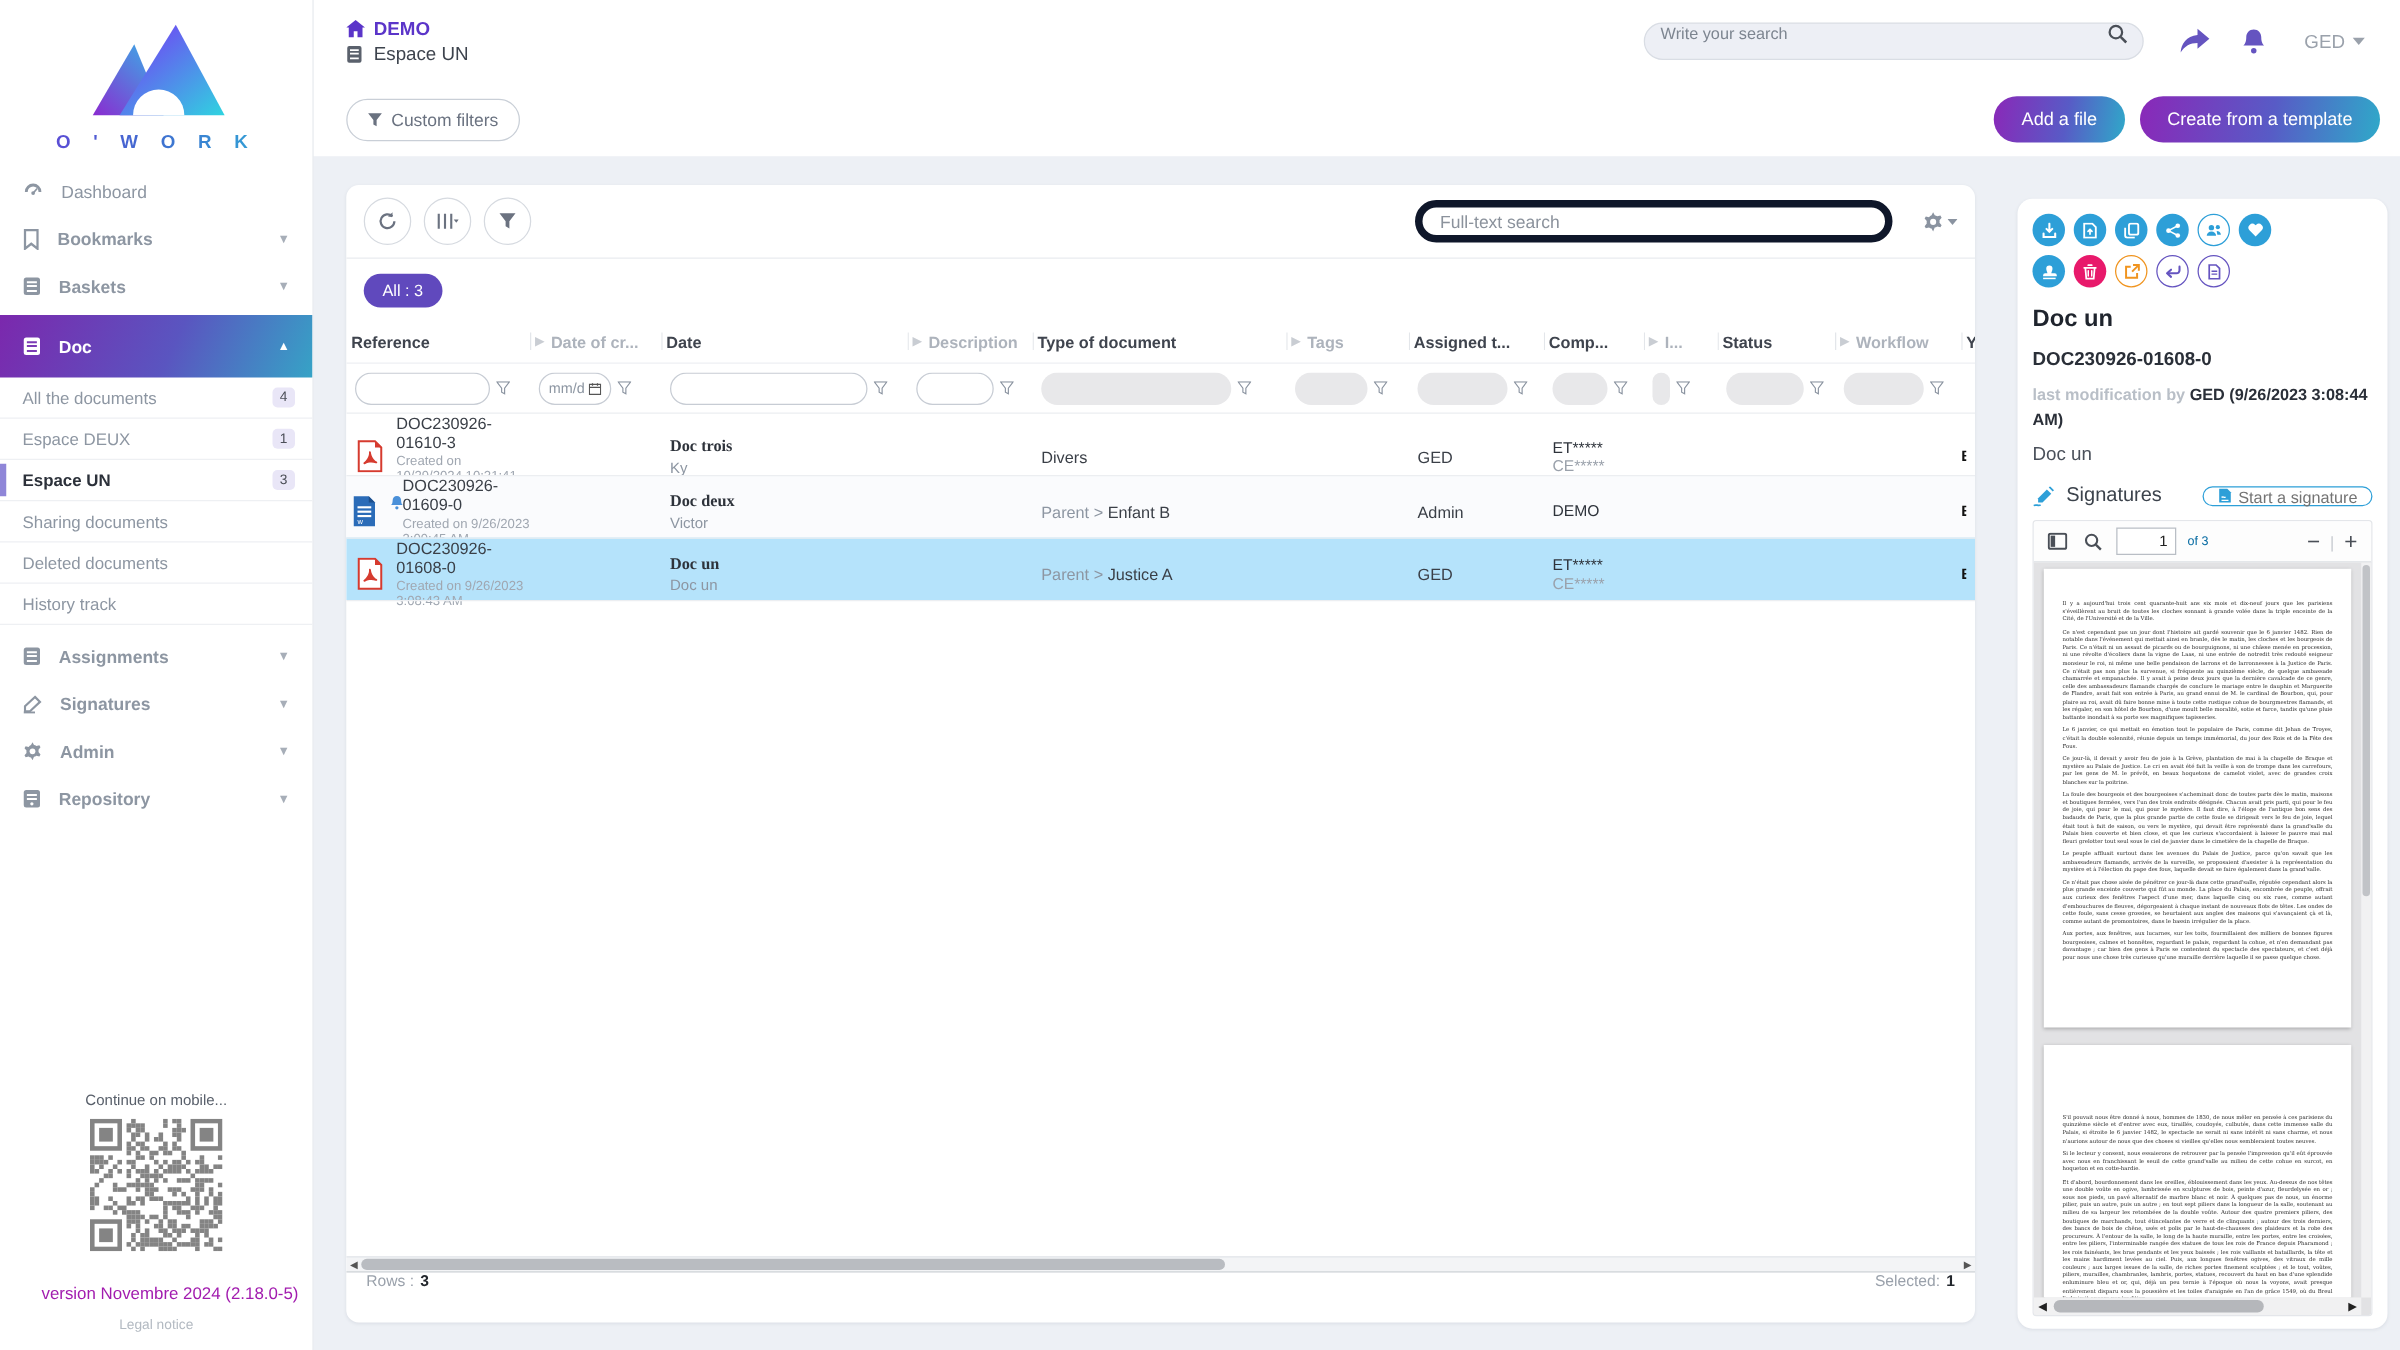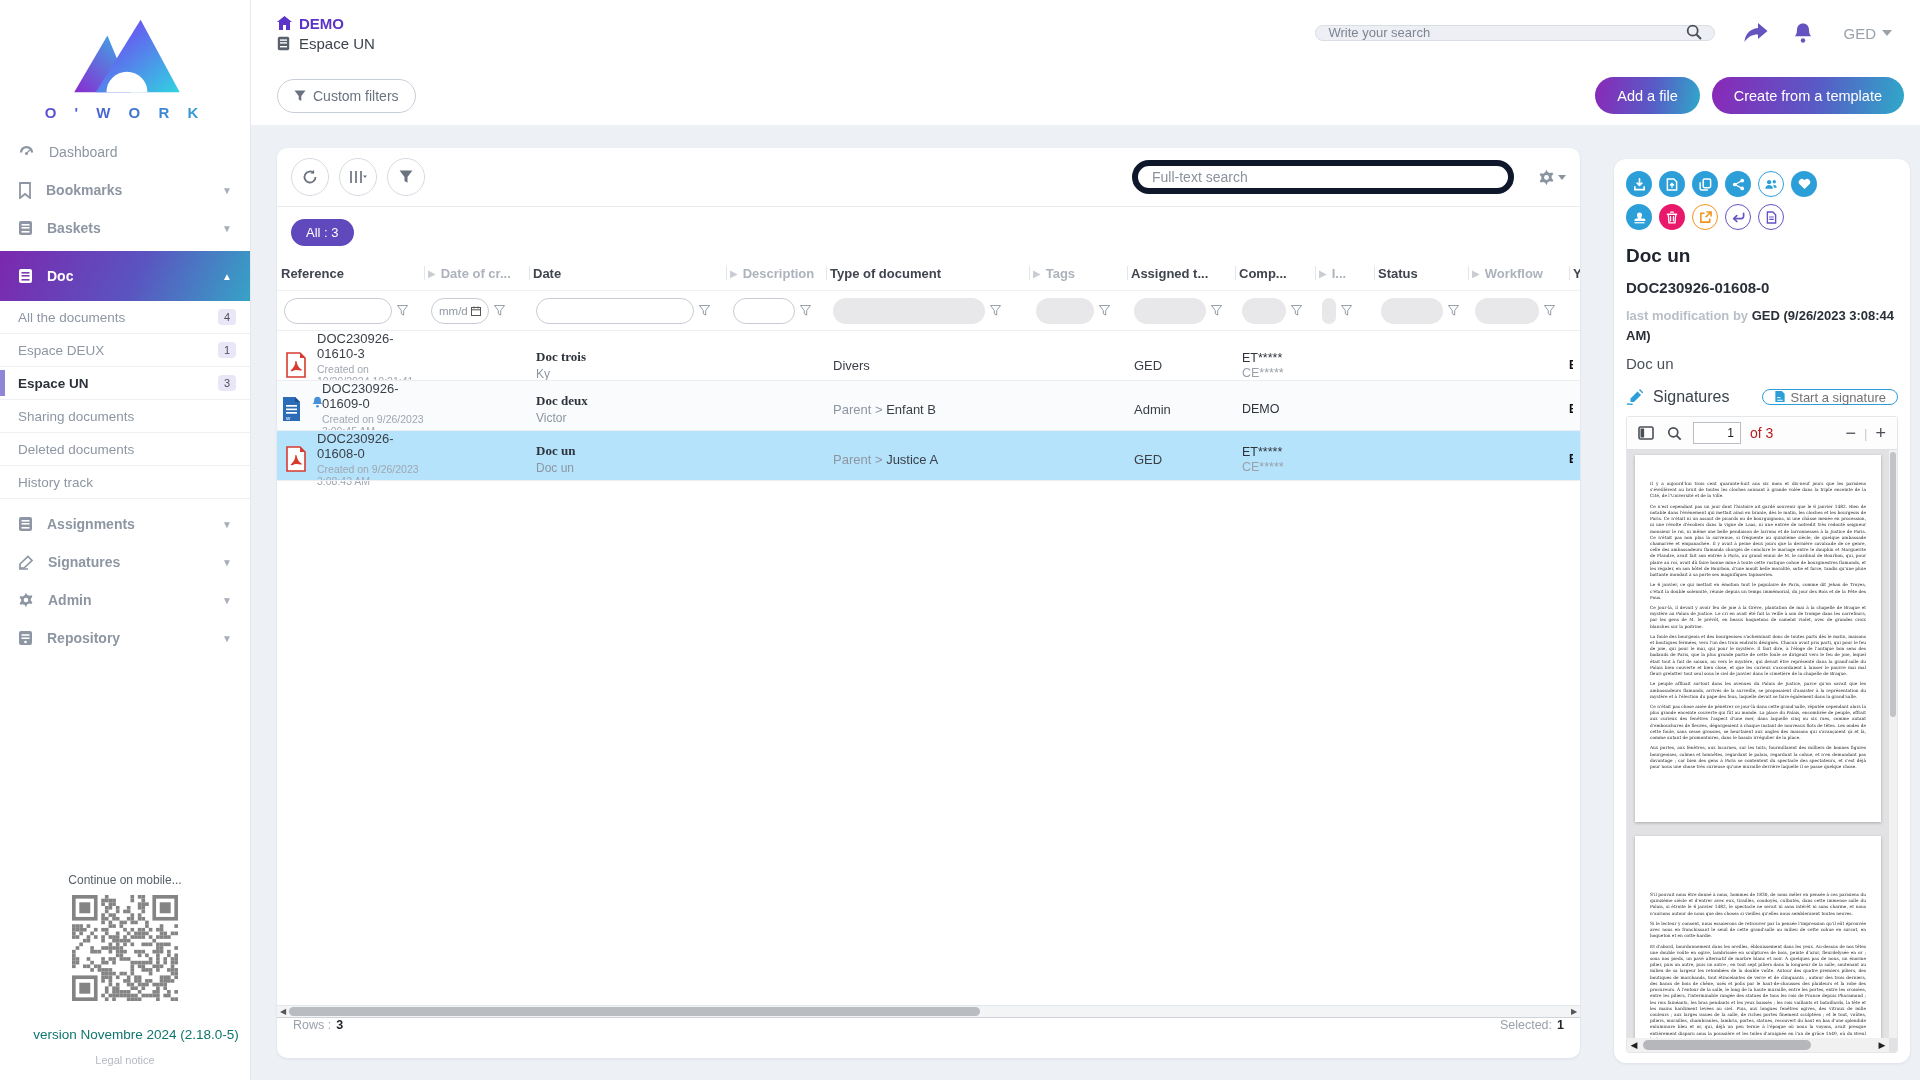--- a/index.html
+++ b/index.html
@@ -22,31 +22,31 @@
   .nav-item.active-doc .chev { color:#fff; }
   .sub-item { height:33px; display:flex; align-items:center; padding:0 14px 0 18px; font-size:13.5px; color:#8d96a2; border-bottom:1px solid #eef0f3; cursor:pointer; position:relative; }
   .sub-item:last-of-type { border-bottom:1px solid #eef0f3; }
   .sub-item .lbl { flex:1; }
   .sub-item.current { color:#2c313a; font-weight:bold; }
   .sub-item.current::before { content:""; position:absolute; left:0; top:3px; bottom:3px; width:5px; background:#8f86d8; }
   .count-badge { background:#e9e6f7; color:#4c4f58; border-radius:4px; font-size:11px; padding:2px 6px; font-weight:normal; }
   .sidebar-bottom { padding:10px 0 14px; text-align:center; }
   .mobile-txt { font-size:12px; color:#585f6a; margin-bottom:8px; }
   .qr { width:106px; height:106px; margin:0 auto; display:block; }
-  .version-txt { font-size:13.5px; color:#0f766e; margin-top:26px;margin-left:22px; }
+  .version-txt { font-size:13.5px; color:#a21caf; margin-top:26px;margin-left:22px; }
   .legal-txt { font-size:11px; color:#b3bac2; margin-top:12px; cursor:pointer; }
 
   
   .main { flex:1; display:flex; flex-direction:column; min-width:0; }
   .topbar { height:66px; background:#fff; display:flex; align-items:center; padding:0 28px 0 26px; }
   .crumbs { display:flex; flex-direction:column; gap:3px; }
   .crumb1 { display:flex; align-items:center; gap:7px; color:#5b35c9; font-weight:bold; font-size:15px; cursor:pointer; }
   .crumb2 { display:flex; align-items:center; gap:9px; color:#3d434d; font-size:15px; cursor:pointer; }
   .topbar .grow, .actionbar .grow, .tc-toolbar .grow { flex:1; }
-  .search-pill { width:400px; height:16px; border:1px solid #d9dde4; background:#edeff5; border-radius:15px; display:flex; align-items:flex-end; padding:0 12px; gap:8px; }
+  .search-pill { width:400px; height:30px; border:1px solid #d9dde4; background:#edeff5; border-radius:15px; display:flex; align-items:flex-start; padding:0 12px; gap:8px; }
   .search-pill input { flex:1; border:none; outline:none; background:transparent; font-size:13px; color:#3a4049; font-family:inherit; }
   .search-pill input::placeholder { color:#7d8590; }
   .icon-btn { background:none; border:none; cursor:pointer; padding:4px; display:flex; align-items:center; }
   .user-menu { display:flex; align-items:center; gap:6px; color:#9aa1ab; font-size:15px; margin-left:26px; cursor:pointer; }
 
   .actionbar { height:59px; background:#fff; display:flex; align-items:center; padding:0 16px 0 26px; gap:12px; }
   .pill-outline { height:34px; border:1px solid #c9cfd7; border-radius:17px; background:#fff; display:flex; align-items:center; gap:7px; padding:0 16px; font-size:14px; color:#6a7280; cursor:pointer; font-family:inherit; }
   .grad-btn { height:37px; border:none; border-radius:19px; padding:0 22px; font-size:14.5px; color:#fff; cursor:pointer; font-family:inherit;
     background:linear-gradient(100deg,#8a28b8 0%,#585bc6 55%,#2fa9c9 100%); }
 
@@ -118,21 +118,21 @@
   .doc-modif .mv { color:#2a2f38; font-weight:bold; }
   .doc-desc { font-size:15px; color:#4a505a; margin-top:10px; }
   .sig-row { display:flex; align-items:center; margin-top:16px; margin-bottom:10px; }
   .sig-label { display:flex; align-items:center; gap:8px; font-size:16px; color:#3c434c; }
   .sig-btn { margin-left:auto; height:16px; border:1.5px solid #2d9fd8; border-radius:15px; background:#fff; color:#737373; font-size:13px; display:flex; gap:5px; padding:0 11px; cursor:pointer; font-family:inherit; }
 
   .viewer { flex:1; display:flex; flex-direction:column; border:1px solid #e4e6ea; border-radius:3px; overflow:hidden; min-height:0; }
   .v-toolbar { height:33px; background:#fdfdfd; border-bottom:1px solid #dcdfe3; display:flex; align-items:center; gap:9px; padding:0 9px; color:#4a4f57; }
   .v-btn { background:none; border:none; cursor:pointer; color:#4a4f57; display:flex; padding:2px; }
   .page-input { width:48px; height:22px; border:1px solid #b9bec5; font-size:12px; text-align:right; padding:0 6px; font-family:inherit; color:#222; }
-  .of-label { font-size:14px; color:#b91c1c; }
+  .of-label { font-size:10px; color:#0369a1; }
   .zoom-ctrl { margin-left:auto; display:flex; align-items:center; gap:6px; font-size:17px; color:#3e434b; }
   .zoom-ctrl .sep { color:#c6cad0; font-size:13px; }
   .v-body { flex:1; background:#e2e2e4; position:relative; overflow:hidden; }
   .v-scrollarea { position:absolute; inset:0 8px 14px 0; overflow:hidden; }
   .pdf-page { width:246px; margin:5px auto 0; background:#fff; box-shadow:0 1px 3px rgba(0,0,0,.25); padding:26px 15px 10px; }
   .pdf-page.p1 { height:367px; overflow:hidden; }
   .pdf-page.p2 { margin-top:14px; height:330px; overflow:hidden; padding-top:56px; }
   .pdf-page p { font-size:4.3px; line-height:1.45; text-align:justify; color:#2a2a2a; margin-bottom:4px; font-family:"DejaVu Serif",serif; }
   .v-vscroll { position:absolute; right:0; top:0; bottom:14px; width:8px; background:#f1f1f2; }
   .v-vthumb { position:absolute; top:2px; left:1px; width:6px; height:45%; background:#c1c3c7; border-radius:3px; cursor:grab; }

